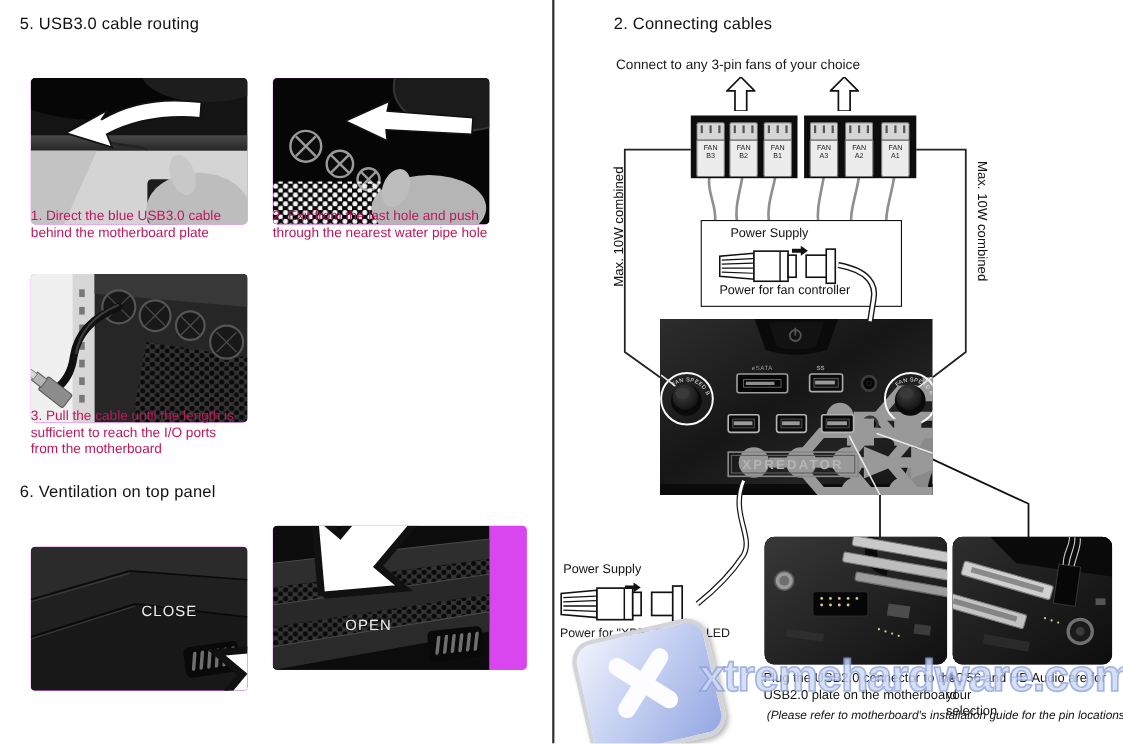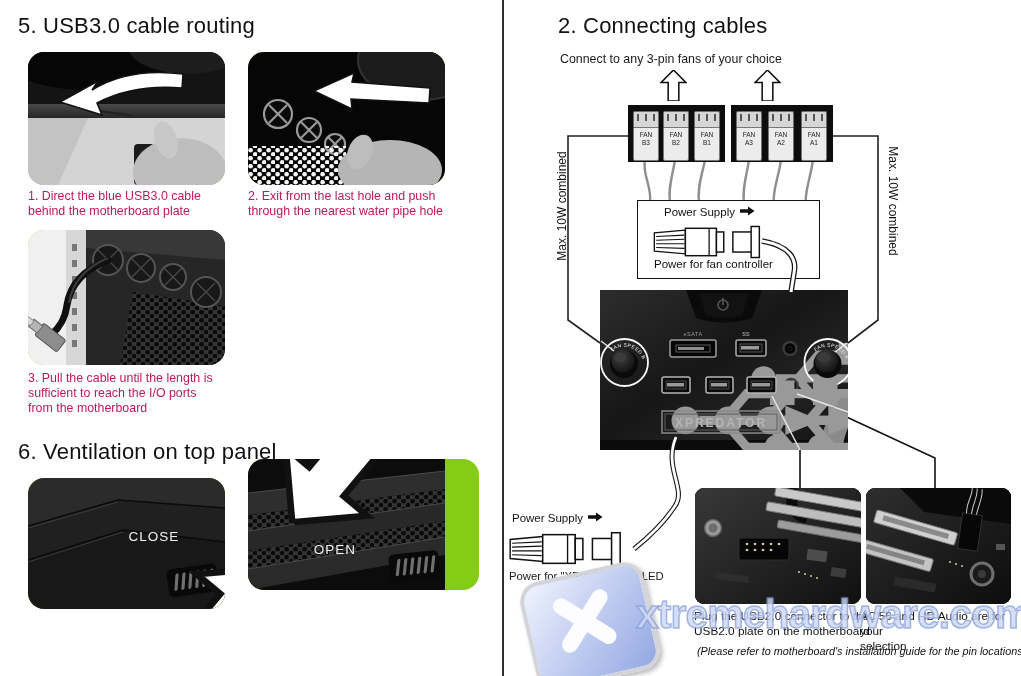--- a/index.html
+++ b/index.html
@@ -2,40 +2,40 @@
 <html><head>
 <meta charset="utf-8">
 <style>
   html,body{margin:0;padding:0;}
   body{
     width:1021px;height:676px;position:relative;overflow:hidden;
     background:#ffffff;color:#1a1a1a;
     font-family:"Liberation Sans", sans-serif;
   }
   .abs{position:absolute;}
-  .h{font-size:22px;font-weight:400;letter-spacing:.2px;color:#111;white-space:nowrap;}
+  .h{font-size:15px;font-weight:400;letter-spacing:.2px;color:#111;white-space:nowrap;}
   .cap{font-size:12.4px;line-height:1.22;white-space:pre-line;color:#be185d;}
   .capR{font-size:11.8px;line-height:1.28;white-space:pre-line;color:#111;}
   .small{font-size:11.5px;color:#111;white-space:nowrap;}
-  .photo{position:absolute;border-radius:16px;overflow:hidden;background:#84cc16;}
+  .photo{position:absolute;border-radius:4px;overflow:hidden;background:#d946ef;margin-top:19px;}
   .photo svg{display:block;}
   .mobophoto{position:absolute;border-radius:9px;overflow:hidden;background:#181818;box-shadow:0 0 0 2px #1a1a1a inset;}
   .vtext{position:absolute;width:140px;height:14px;line-height:14px;text-align:center;
          font-size:12px;color:#111;white-space:nowrap;transform-origin:center;}
   .divider{position:absolute;left:502px;top:0;width:2px;height:676px;background:#2e2e2e;}
   .fanblock{position:absolute;background:#0d0d0d;z-index:2;}
   .fanplug{position:absolute;width:26px;top:6px;}
   .fanplug .pins{height:13px;background:#d6d6d6;border:1px solid #6e6e6e;border-bottom:none;
                  border-radius:2px 2px 0 0;display:flex;justify-content:space-around;align-items:flex-start;padding-top:2px;}
   .fanplug .pins span{display:block;width:2px;height:7px;background:#555;}
   .fanplug .bodyp{height:29px;background:#ececec;border:1px solid #777;border-radius:1px 1px 2px 2px;
                   font-size:6.5px;line-height:1.25;text-align:center;padding-top:3px;white-space:pre-line;color:#222;}
   .powerbox{position:absolute;left:637px;top:200px;width:181px;height:77px;background:#fff;
             border:1.5px solid #111;z-index:2;}
-  .psurow{position:absolute;display:flex;align-items:flex-start;gap:5px;}
+  .psurow{position:absolute;display:flex;align-items:flex-end;gap:5px;flex-direction:column;}
   .panelwrap{position:absolute;left:600px;top:290px;width:248px;height:160px;z-index:2;overflow:hidden;}
   .wm-shield{position:absolute;left:527px;top:571px;width:118px;height:102px;border-radius:20px;
              transform:rotate(-13deg);z-index:6;
              background:linear-gradient(135deg,#f0f4fd 0%,#ccd6f4 38%,#93a7e2 100%);
              border:4px solid #d2d4da;box-shadow:2px 3px 5px rgba(0,0,0,.28);}
   .wm-shield .xbar{position:absolute;left:19px;top:37px;width:72px;height:16px;border-radius:9px;background:#fdfdff;}
   .wm-shield .x1{transform:rotate(45deg);}
   .wm-shield .x2{transform:rotate(-45deg);}
   .wm-text{position:absolute;left:636px;top:591px;z-index:6;font-size:41px;font-weight:bold;letter-spacing:-1px;
            color:rgba(176,193,238,.52);-webkit-text-stroke:1.5px rgba(118,143,210,.62);

